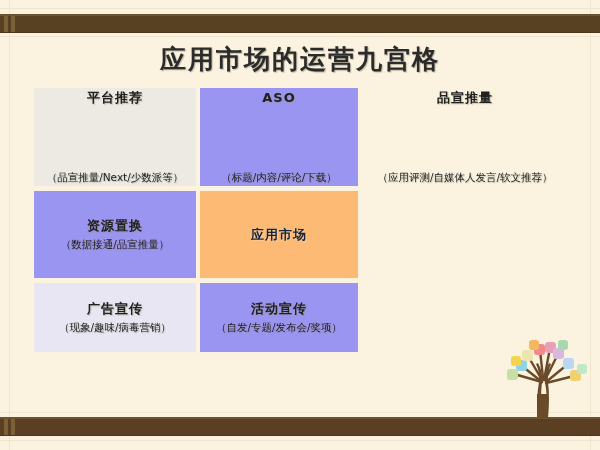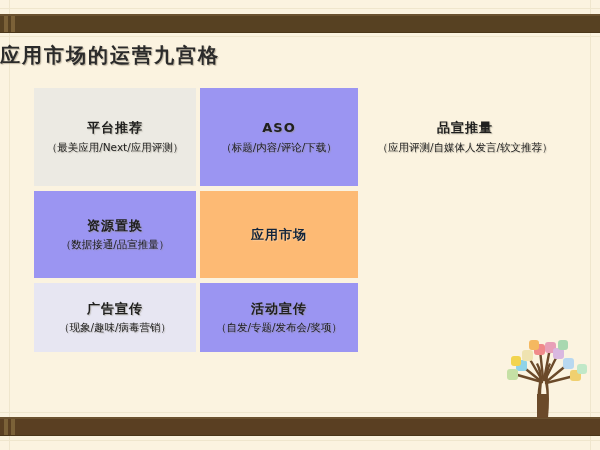--- a/index.html
+++ b/index.html
@@ -66,22 +66,22 @@
   }
   .side-rail.left  { left: 9px; }
   .side-rail.right { left: 590px; }
 
   
   #title {
     position: absolute;
     left: 0;
     top: 42px;
     width: 600px;
-    text-align: left;
-    font-size: 20px;
+    text-align: center;
+    font-size: 26px;
     font-weight: bold;
     color: #2b2b2b;
     letter-spacing: 2px;
     text-shadow: 1px 1px 1px rgba(140,130,110,0.55);
     font-family: "DejaVu Sans", "Liberation Sans", sans-serif;
   }
 
   
   #grid {
     position: absolute;
@@ -97,21 +97,21 @@
     flex-direction: column;
     align-items: center;
     justify-content: center;
     text-align: center;
   }
   
   .c0 { left: 0px;   width: 162px; }
   .c1 { left: 166px; width: 158px; }
   .c2 { left: 328px; width: 206px; }
   
-  .r0 { top: 0px;   height: 98px; }
+  .r0 { top: 0px;   height: 98px; justify-content: space-between; }
   .r1 { top: 103px; height: 87px; }
   .r2 { top: 195px; height: 69px; }
 
   .bg-pale   { background: #eceae3; }
   .bg-peri   { background: #9b95f2; }
   .bg-lav    { background: #e7e6f2; }
   .bg-steel  { background: #fdba74; }
   .bg-none   { background: transparent; }
 
   .cell-title {
@@ -164,21 +164,21 @@
     <span class="bar-notch n2"></span>
   </div>
   <div class="edge-line b2"></div>
 
   <div id="title">应用市场的运营九宫格</div>
 
   <div id="grid">
 
     <div class="cell c0 r0 bg-pale">
       <div class="cell-title">平台推荐</div>
-      <div class="cell-sub">（最美应用/Next/应用评测）</div>
+      <div class="cell-sub">（品宣推量/Next/少数派等）</div>
     </div>
 
     <div class="cell c1 r0 bg-peri">
       <div class="cell-title">ASO</div>
       <div class="cell-sub">（标题/内容/评论/下载）</div>
     </div>
 
     <div class="cell c2 r0 bg-none">
       <div class="cell-title">品宣推量</div>
       <div class="cell-sub">（应用评测/自媒体人发言/软文推荐）</div>

